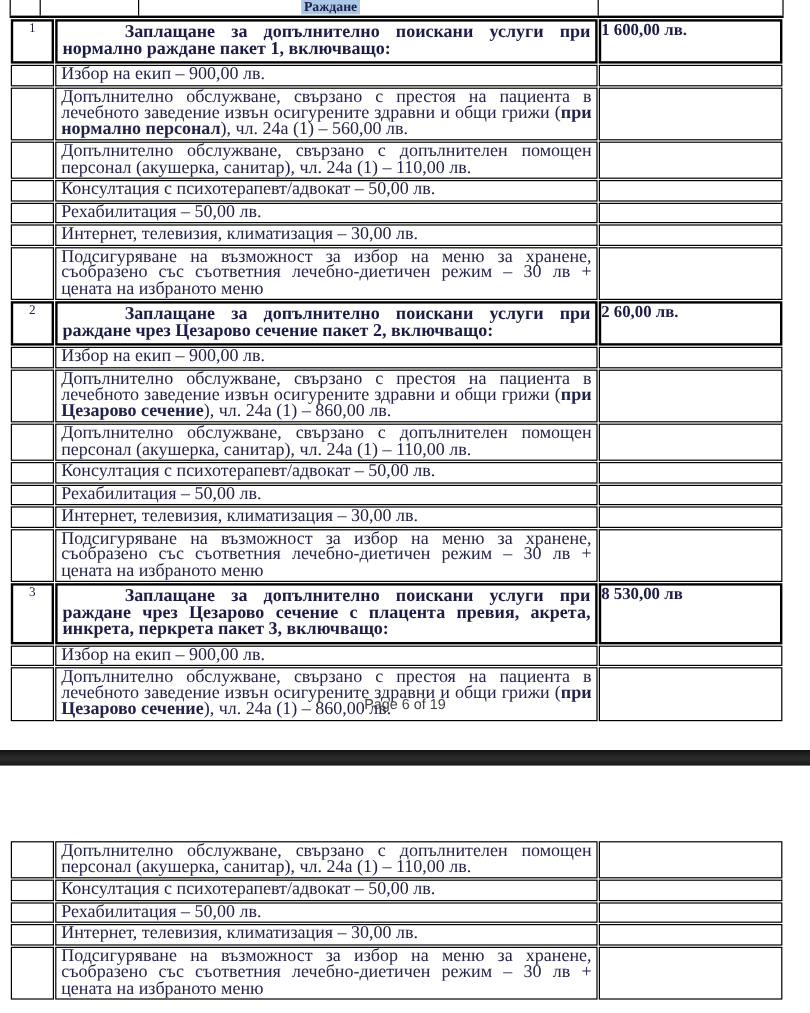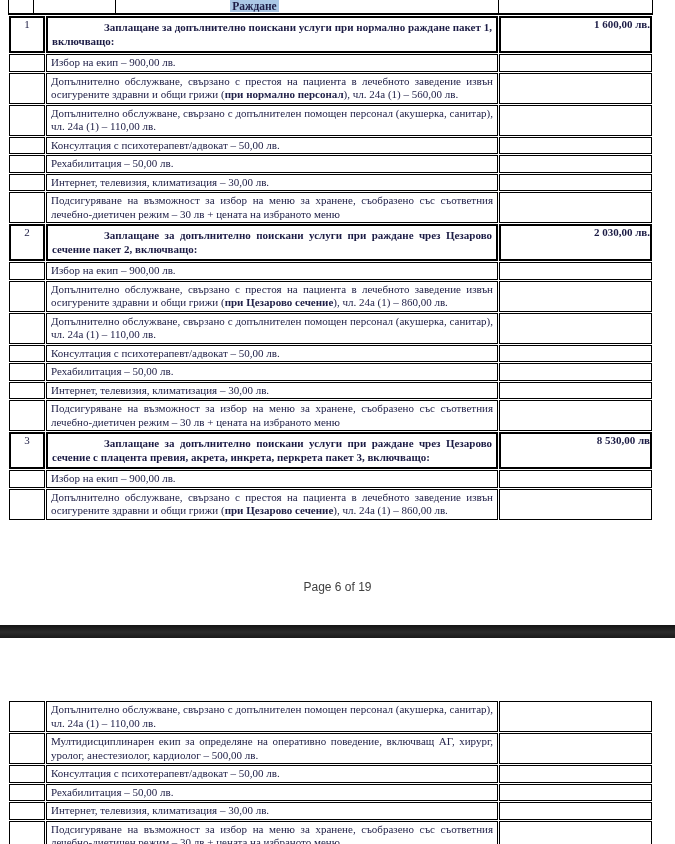--- a/index.html
+++ b/index.html
@@ -5,34 +5,34 @@
   * { box-sizing: border-box; margin: 0; padding: 0; }
   html, body { width: 675px; height: 844px; background: #ffffff; overflow: hidden; position: relative;
     font-family: "Liberation Serif", "DejaVu Serif", serif; }
 
   .page-area { position: absolute; left: 0; top: 0; width: 675px; }
 
   
   .header-strip { position: absolute; left: 8px; top: 0; width: 645px; height: 15px;
     border-bottom: 2px solid #000; }
   .vline { position: absolute; top: 0; bottom: 0; width: 1px; background: #000; }
-  .header-title { position: absolute; left: 14px; width: 465px; top: 0; height: 14px;
+  .header-title { position: absolute; left: 35px; width: 465px; top: 0; height: 14px;
     text-align: center; font-weight: bold; font-size: 11.5px; line-height: 13px; color: #1c1c45; }
   .sel-highlight { background: #abc8e6; padding: 0 2px; }
 
   
   table.svc { border-collapse: separate; border-spacing: 1px; table-layout: fixed;
     width: 645px; }
   table.svc td { border: 1px solid #000; vertical-align: top; background: #fff; }
   td.c-num   { width: 36px; text-align: center; vertical-align: middle;
     font-size: 11px; color: #23234a; }
-  td.c-desc  { width: 452px; padding: 1px 4px; font-size: 11px; line-height: 13.5px;
+  td.c-desc  { width: 452px; padding: 1px 4px; font-size: 15px; line-height: 13.5px;
     color: #23234a; text-align: justify; }
-  td.c-price { width: 153px; text-align: right; vertical-align: middle;
-    font-weight: bold; font-size: 11px; color: #1c1c45; }
+  td.c-price { width: 153px; text-align: left; vertical-align: middle;
+    font-weight: bold; font-size: 14px; color: #1c1c45; }
   tr.pkg td { border-width: 2px; }
   tr.pkg td.c-desc { font-weight: bold; text-indent: 52px; padding: 3px 4px; color: #1c1c45; }
   .t1 { position: absolute; left: 8px; top: 15px; }
   .t2 { position: absolute; left: 8px; top: 700px; }
 
   
   .page-footer { position: absolute; left: 0; top: 580px; width: 675px; text-align: center;
     font-family: "Liberation Sans", "DejaVu Sans", sans-serif; font-size: 12px; color: #404040; }
 
   
@@ -91,21 +91,21 @@
           <td class="c-price"></td>
         </tr>
         <tr>
           <td class="c-num"></td>
           <td class="c-desc"><span>Подсигуряване на възможност за избор на меню за хранене, съобразено със съответния лечебно-диетичен режим – 30 лв + цената на избраното меню</span></td>
           <td class="c-price"></td>
         </tr>
         <tr class="pkg">
           <td class="c-num">2</td>
           <td class="c-desc"><span>Заплащане за допълнително поискани услуги при раждане чрез Цезарово сечение пакет 2, включващо:</span></td>
-          <td class="c-price">2 030,00 лв.</td>
+          <td class="c-price">2 60,00 лв.</td>
         </tr>
         <tr>
           <td class="c-num"></td>
           <td class="c-desc"><span>Избор на екип – 900,00 лв.</span></td>
           <td class="c-price"></td>
         </tr>
         <tr>
           <td class="c-num"></td>
           <td class="c-desc"><span>Допълнително обслужване, свързано с престоя на пациента в лечебното заведение извън осигурените здравни и общи грижи (</span><b>при Цезарово сечение</b><span>), чл. 24а (1) – 860,00 лв.</span></td>
           <td class="c-price"></td>
@@ -159,25 +159,20 @@
 
   <table class="svc t2">
     <tbody id="tbody2">
         <tr>
           <td class="c-num"></td>
           <td class="c-desc"><span>Допълнително обслужване, свързано с допълнителен помощен персонал (акушерка, санитар), чл. 24а (1) – 110,00 лв.</span></td>
           <td class="c-price"></td>
         </tr>
         <tr>
           <td class="c-num"></td>
-          <td class="c-desc"><span>Мултидисциплинарен екип за определяне на оперативно поведение, включващ АГ, хирург, уролог, анестезиолог, кардиолог – 500,00 лв.</span></td>
-          <td class="c-price"></td>
-        </tr>
-        <tr>
-          <td class="c-num"></td>
           <td class="c-desc"><span>Консултация с психотерапевт/адвокат – 50,00 лв.</span></td>
           <td class="c-price"></td>
         </tr>
         <tr>
           <td class="c-num"></td>
           <td class="c-desc"><span>Рехабилитация – 50,00 лв.</span></td>
           <td class="c-price"></td>
         </tr>
         <tr>
           <td class="c-num"></td>

